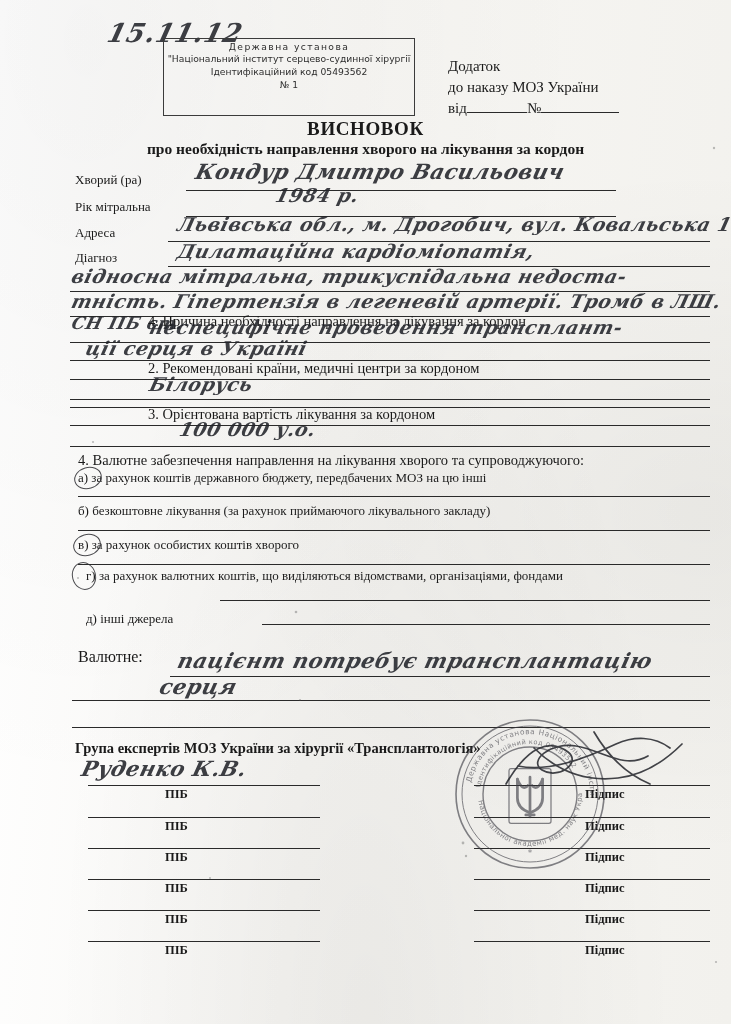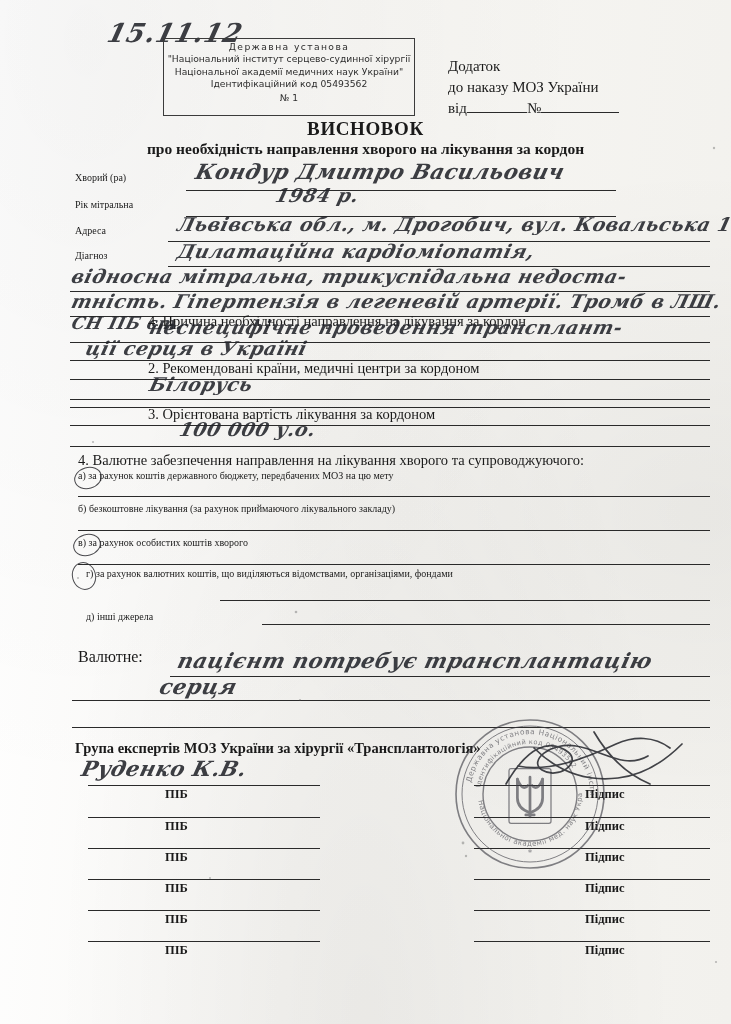--- a/index.html
+++ b/index.html
@@ -43,21 +43,21 @@
     letter-spacing: 0.5px;
     transform: skewX(-14deg);
     white-space: nowrap;
     opacity: .88;
   }
   .hw-lg { font-size: 21px; }
   .hw-md { font-size: 19px; }
   .hw-sm { font-size: 17px; }
 
   
-  .lbl { font-size: 10px; white-space: nowrap; }
+  .lbl { font-size: 13px; white-space: nowrap; }
   .rule {
     position: absolute;
     border-bottom: 1.4px solid #2a2a2a;
   }
 
   
   #stampbox {
     left: 163px; top: 38px;
     width: 252px; height: 78px;
     border: 1.5px solid #3b3b3b;
@@ -119,21 +119,20 @@
 <body>
 
 <div id="page">
   <div class="layer">
 
     <div class="abs hw hw-lg" style="left:108px; top:18px; font-size:26px; letter-spacing:1px;">15.11.12</div>
 
     <div class="abs" id="stampbox">
       <div class="l1">Державна установа</div>
       <div>"Національний інститут серцево-судинної хірургії</div>
-      <div>Національної академії медичних наук України"</div>
       <div>Ідентифікаційний код 05493562</div>
       <div class="num">№ 1</div>
     </div>
 
     <div class="abs" id="appendix">
       <div class="ln">Додаток</div>
       <div class="ln">до наказу МОЗ України</div>
       <div class="ln">
         <span>від</span><span style="display:inline-block;width:60px;border-bottom:1px solid #2a2a2a;"></span><span>№</span><span style="display:inline-block;width:78px;border-bottom:1px solid #2a2a2a;"></span>
       </div>
@@ -179,21 +178,21 @@
 
     <div class="abs sec-head" style="left:148px; top:406px;">3. Орієнтована вартість лікування за кордоном</div>
     <div class="rule" style="left:70px; top:425px; width:640px;"></div>
     <div class="abs hw hw-md" style="left:180px; top:418px;">100 000 у.о.</div>
     <div class="rule" style="left:70px; top:446px; width:640px;"></div>
 
     <div class="abs sec-head" style="left:78px; top:452px;">4. Валютне забезпечення направлення на лікування хворого та супроводжуючого:</div>
 
     <div class="abs lbl" style="left:78px; top:470px;">
       <span>а)</span>
-      <span>за рахунок коштів державного бюджету, передбачених МОЗ на цю мету</span>
+      <span>за рахунок коштів державного бюджету, передбачених МОЗ на цю інші</span>
     </div>
     <div class="oval" style="left:74px; top:467px;"></div>
     <div class="rule" style="left:78px; top:496px; width:632px;"></div>
 
     <div class="abs lbl" style="left:78px; top:503px;">
       <span>б)</span>
       <span>безкоштовне лікування (за рахунок приймаючого лікувального закладу)</span>
     </div>
     <div class="rule" style="left:78px; top:530px; width:632px;"></div>
 

